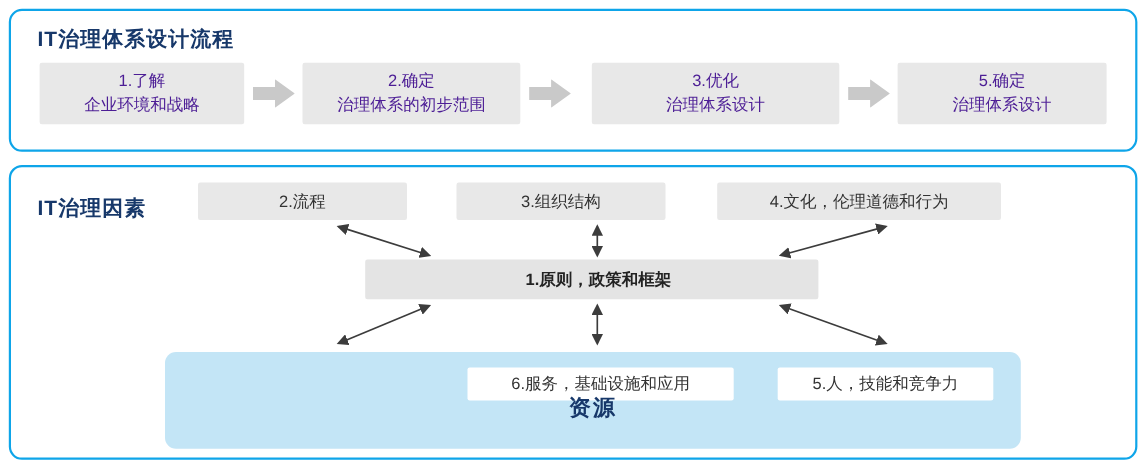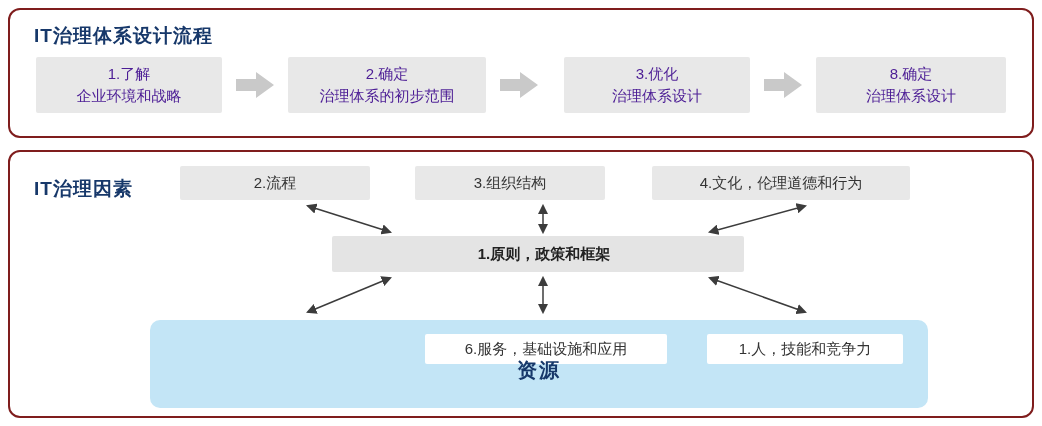--- a/index.html
+++ b/index.html
@@ -8,21 +8,21 @@
     background: #ffffff;
     font-family: "Liberation Sans", "DejaVu Sans", sans-serif;
   }
   .page { position: relative; width: 1042px; height: 426px; }
 
   .panel {
     position: absolute;
     left: 8px;
     width: 1026px;
     background: #ffffff;
-    border: 2px solid #7f1d1d;
+    border: 2px solid #0ea5e9;
     border-radius: 12px;
   }
   .top-panel { top: 8px; height: 130px; }
   .bottom-panel { top: 150px; height: 268px; }
 
   .panel-title {
     font-size: 19px;
     font-weight: bold;
     color: #17386a;
     letter-spacing: 1px;
@@ -46,21 +46,21 @@
     flex-direction: column;
     align-items: center;
     justify-content: center;
     font-size: 15px;
     color: #4c1d95;
     line-height: 1.5;
     text-align: center;
   }
   .step-1 { width: 186px; }
   .step-2 { width: 198px; }
-  .step-3 { width: 186px; margin-left: 12px; }
+  .step-3 { width: 225px; margin-left: 12px; }
   .step-4 { width: 190px; }
   .block-arrow { flex: 0 0 auto; }
 
   
   .connectors {
     position: absolute;
     left: 0; top: 0;
     pointer-events: none;
   }
   .factor-box {
@@ -156,21 +156,21 @@
       <div class="step-box step-3">
         <div>3.优化</div>
         <div>治理体系设计</div>
       </div>
 
       <svg class="block-arrow" width="38" height="26" viewBox="0 0 38 26">
         <polygon points="0,7 20,7 20,0 38,13 20,26 20,19 0,19" fill="#c9c9c9"></polygon>
       </svg>
 
       <div class="step-box step-4">
-        <div>8.确定</div>
+        <div>5.确定</div>
         <div>治理体系设计</div>
       </div>
 
     </div>
   </section>
 
   <section class="panel bottom-panel">
 
     <svg class="connectors" width="1022" height="264" viewBox="0 0 1022 264">
       <defs>
@@ -192,18 +192,18 @@
 
     <div class="factor-box factor-2">2.流程</div>
     <div class="factor-box factor-3">3.组织结构</div>
     <div class="factor-box factor-4">4.文化，伦理道德和行为</div>
 
     <div class="center-box">1.原则，政策和框架</div>
 
     <div class="resource-container"></div>
 
     <div class="resource-box resource-6">6.服务，基础设施和应用</div>
-    <div class="resource-box resource-7">1.人，技能和竞争力</div>
+    <div class="resource-box resource-7">5.人，技能和竞争力</div>
 
     <div class="resource-label">资源</div>
 
   </section>
 </div>
 
 </body></html>

